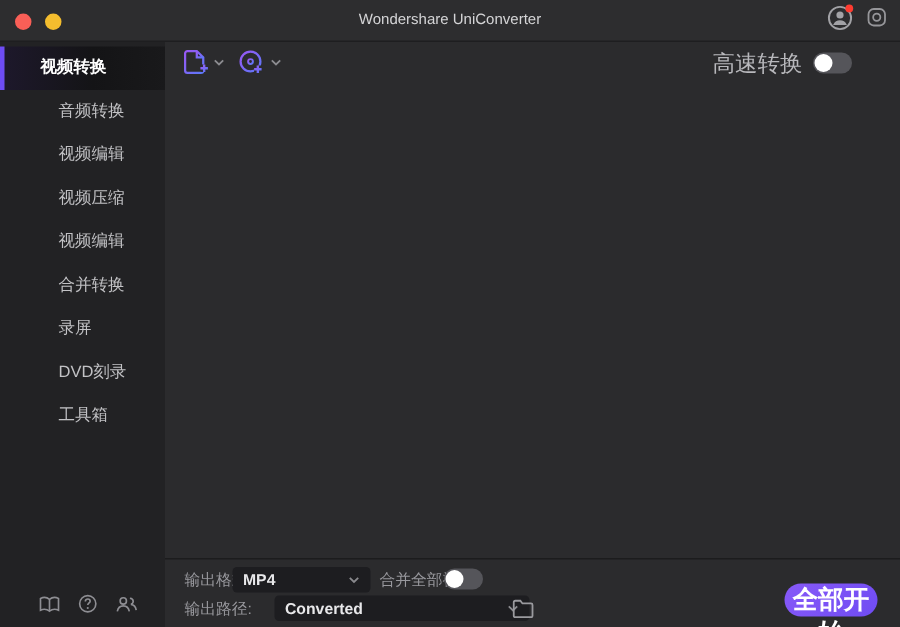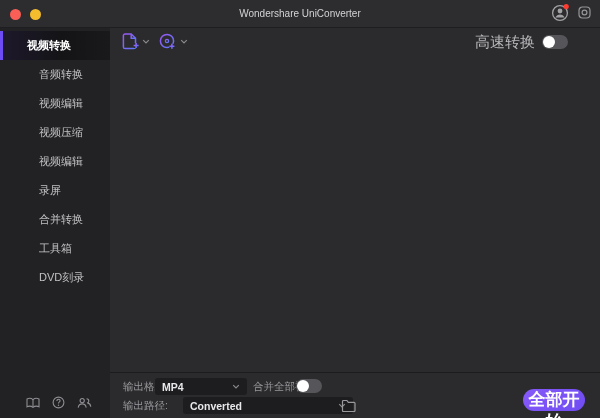--- a/index.html
+++ b/index.html
@@ -78,24 +78,24 @@
     </div>
   </div>
 
   <div class="sidebar">
     <div class="side-list">
       <div class="side-item selected"><span>视频转换</span></div>
       <div class="side-item"><span>音频转换</span></div>
       <div class="side-item"><span>视频编辑</span></div>
       <div class="side-item"><span>视频压缩</span></div>
       <div class="side-item"><span>视频编辑</span></div>
+      <div class="side-item"><span>合并转换</span></div>
       <div class="side-item"><span>录屏</span></div>
-      <div class="side-item"><span>合并转换</span></div>
+      <div class="side-item"><span>DVD刻录</span></div>
       <div class="side-item"><span>工具箱</span></div>
-      <div class="side-item"><span>DVD刻录</span></div>
     </div>
     <div class="side-foot">
       <span>
         <svg width="14" height="12" viewBox="0 0 14 12">
           <path d="M1,2 C3,1 5.2,1.1 7,2.6 C8.8,1.1 11,1 13,2 V9.8 C11,8.9 8.8,9 7,10.4 C5.2,9 3,8.9 1,9.8 Z" fill="none" stroke="#8e8e93" stroke-width="1.1"></path>
           <path d="M7,2.6 V10.2" stroke="#8e8e93" stroke-width="1.1"></path>
         </svg>
       </span>
       <span>
         <svg width="13" height="13" viewBox="0 0 13 13">

